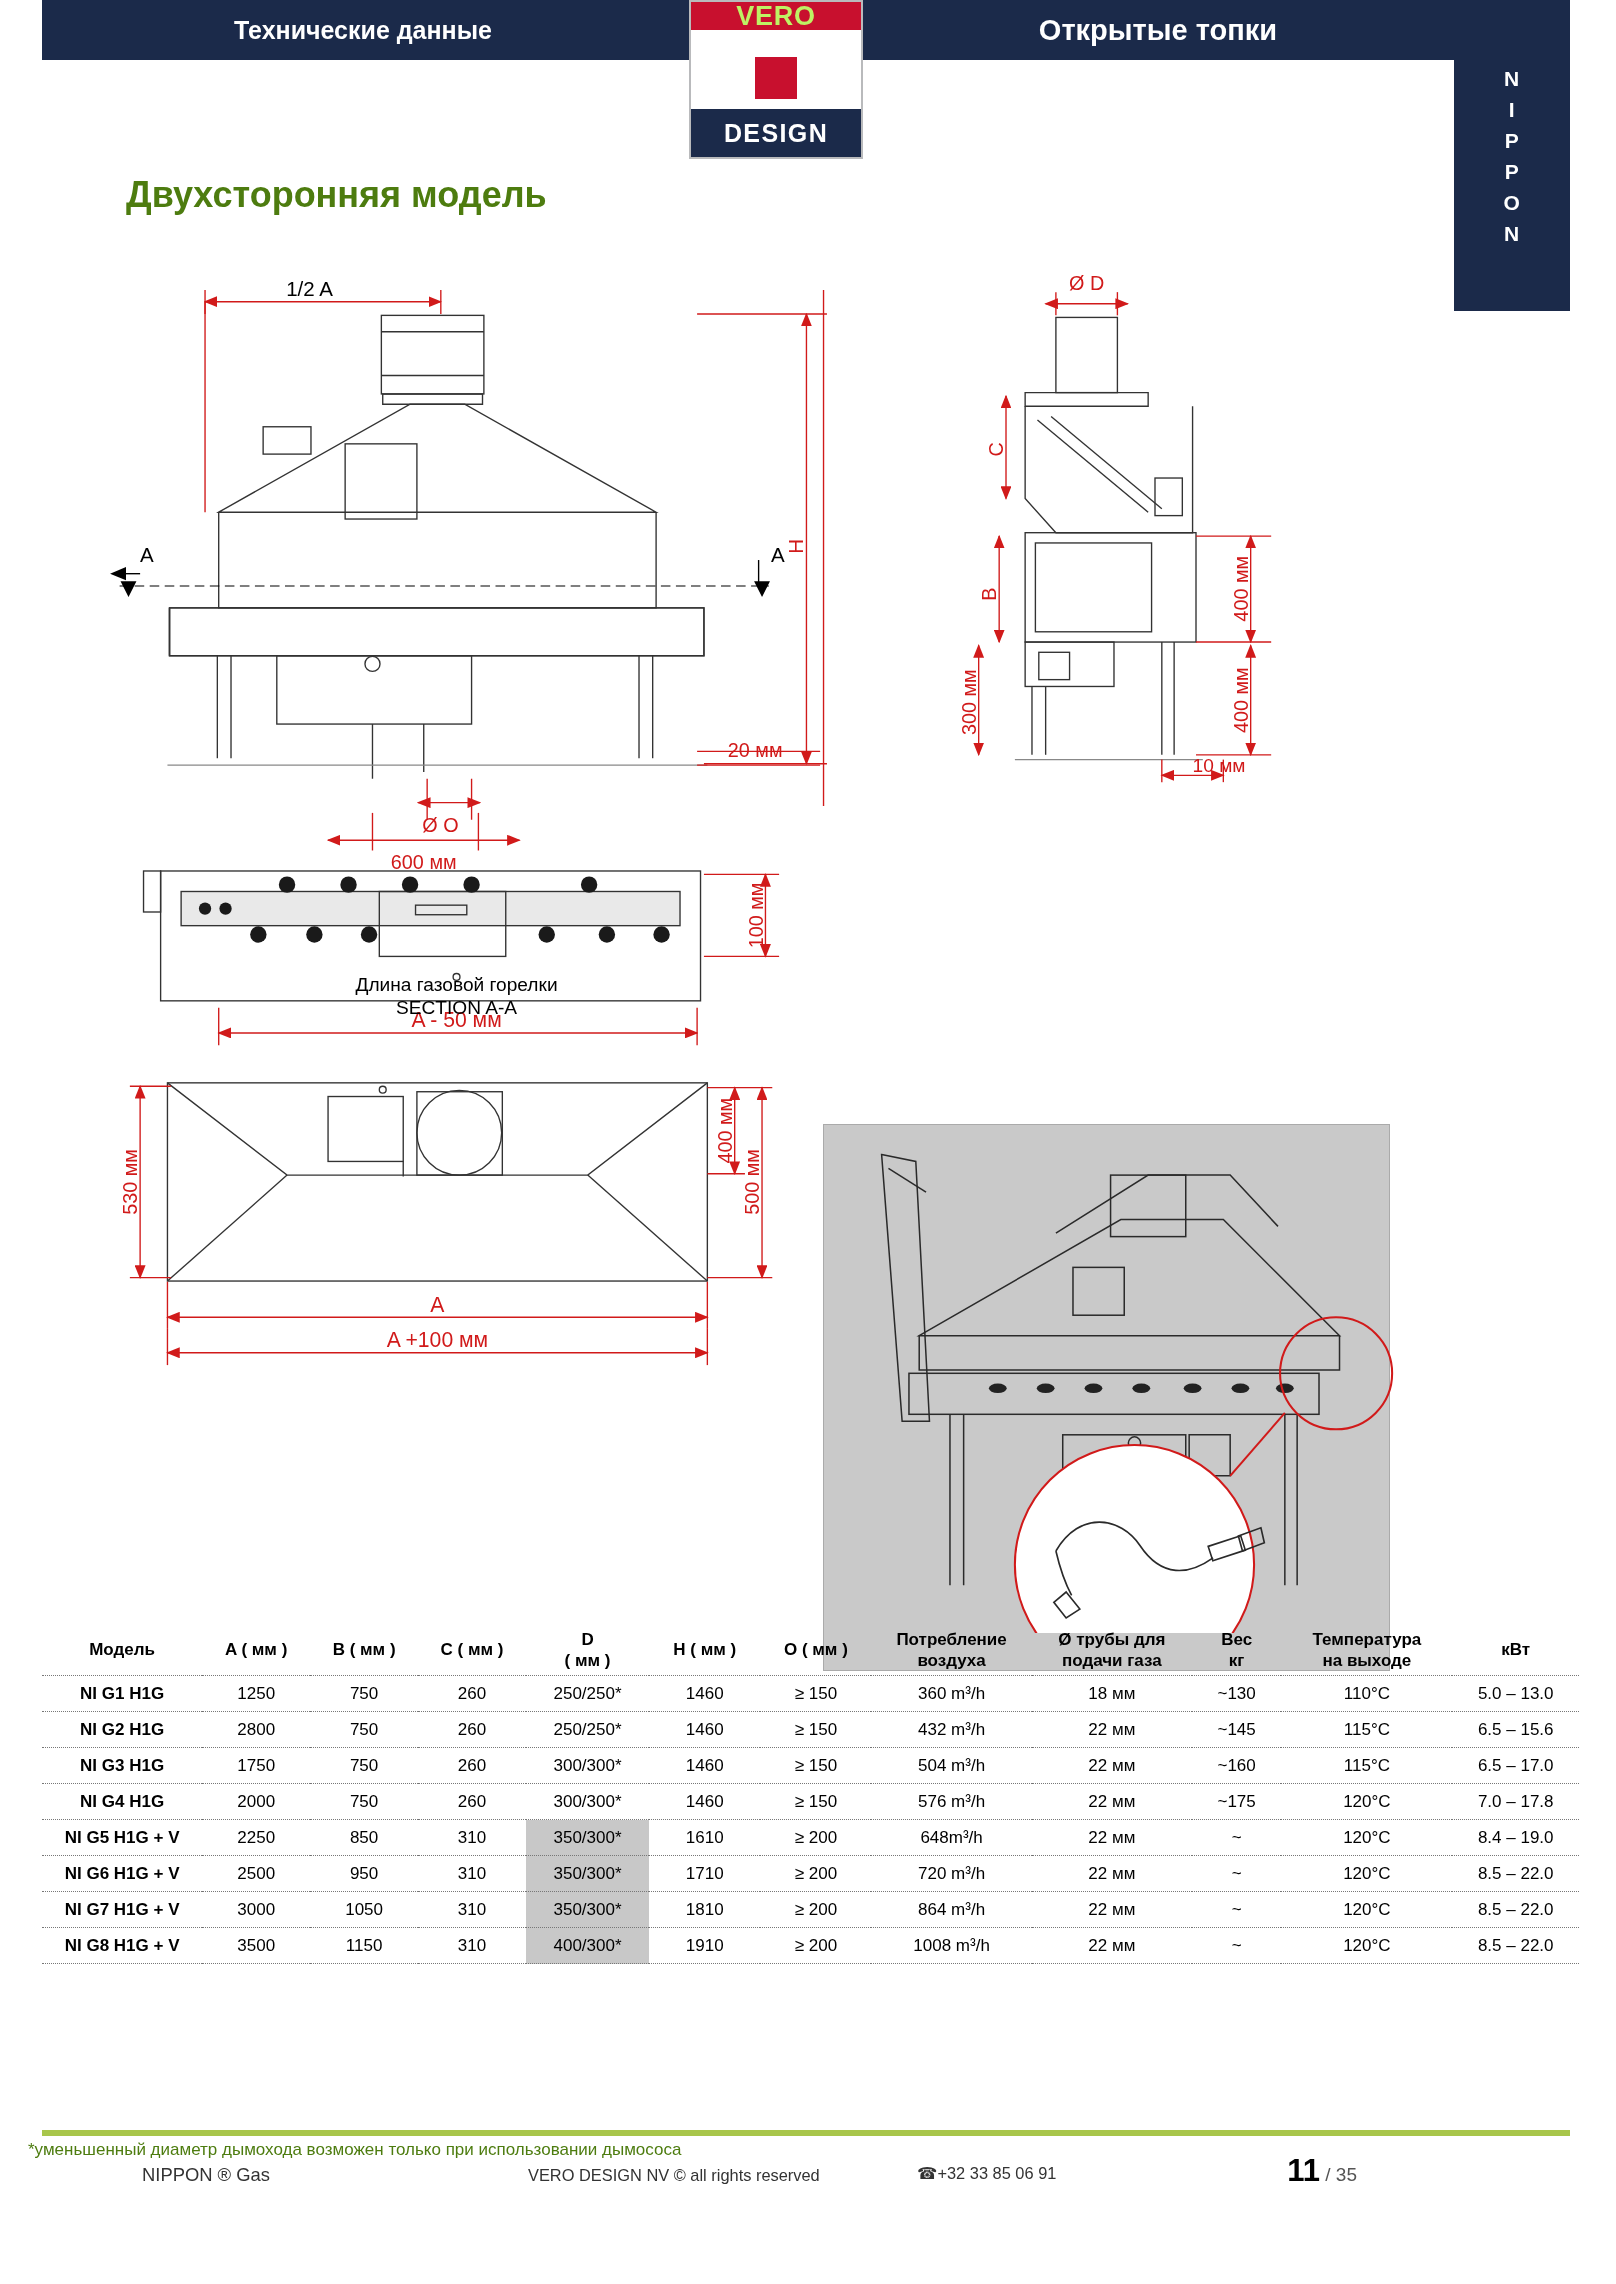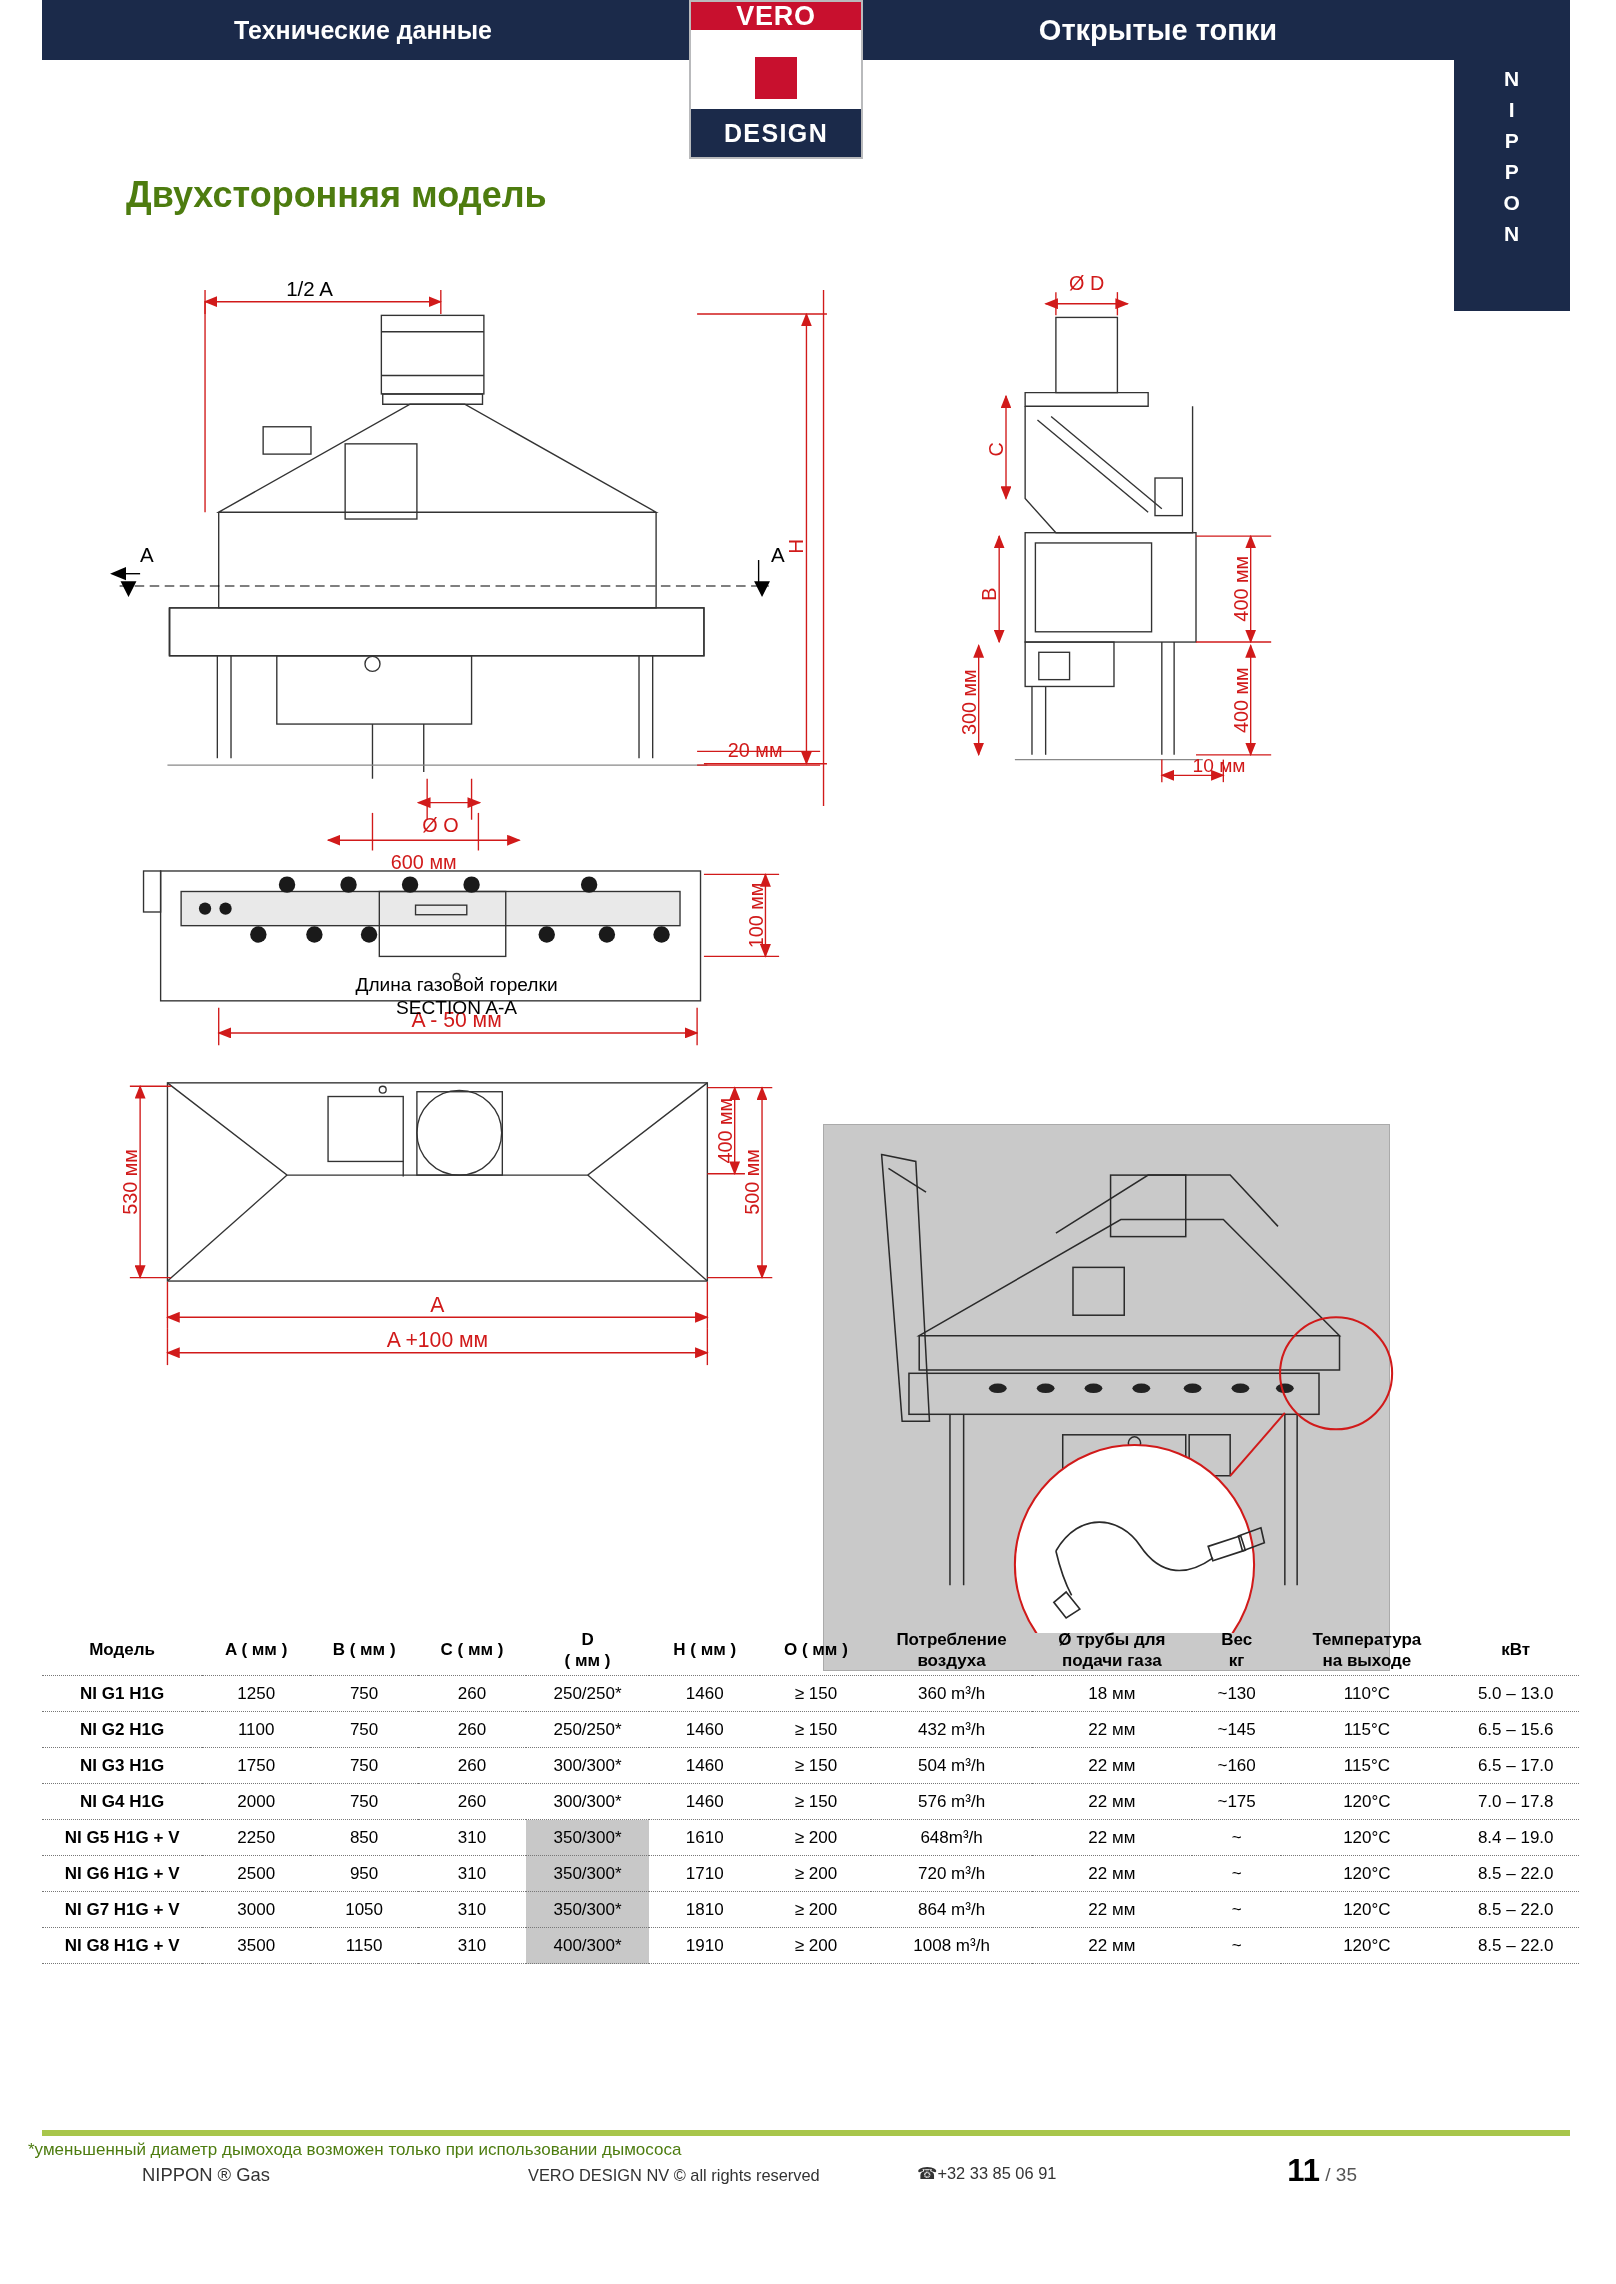--- a/index.html
+++ b/index.html
@@ -34,21 +34,21 @@
     display: flex; align-items: center; justify-content: center;
   }
   .logo-box {
     position: absolute; left: 689px; top: 0;
     width: 174px; height: 159px;
     background: #ffffff;
     border: 2px solid #b9babc;
   }
   .logo-top {
     position: absolute; left: 0; top: 0; width: 100%; height: 28px;
-    background: #c8102e; color: #ffffff;
+    background: #c8102e; color: #bef264;
     font-size: 27px; font-weight: bold; letter-spacing: 0.7px;
     display: flex; align-items: center; justify-content: center;
   }
   .logo-mid {
     position: absolute; left: 0; top: 40px; width: 100%; height: 71px;
     background: #ffffff;
     display: flex; align-items: center; justify-content: center;
   }
   .logo-square {
     width: 42px; height: 42px; background: #c8102e;
@@ -441,21 +441,21 @@
           <td>1460</td>
           <td>≥ 150</td>
           <td>360 m³/h</td>
           <td>18 мм</td>
           <td>~130</td>
           <td>110°C</td>
           <td>5.0 – 13.0</td>
         </tr>
         <tr>
           <td>NI G2 H1G</td>
-          <td>1100</td>
+          <td>2800</td>
           <td>750</td>
           <td>260</td>
           <td>250/250*</td>
           <td>1460</td>
           <td>≥ 150</td>
           <td>432 m³/h</td>
           <td>22 мм</td>
           <td>~145</td>
           <td>115°C</td>
           <td>6.5 – 15.6</td>

